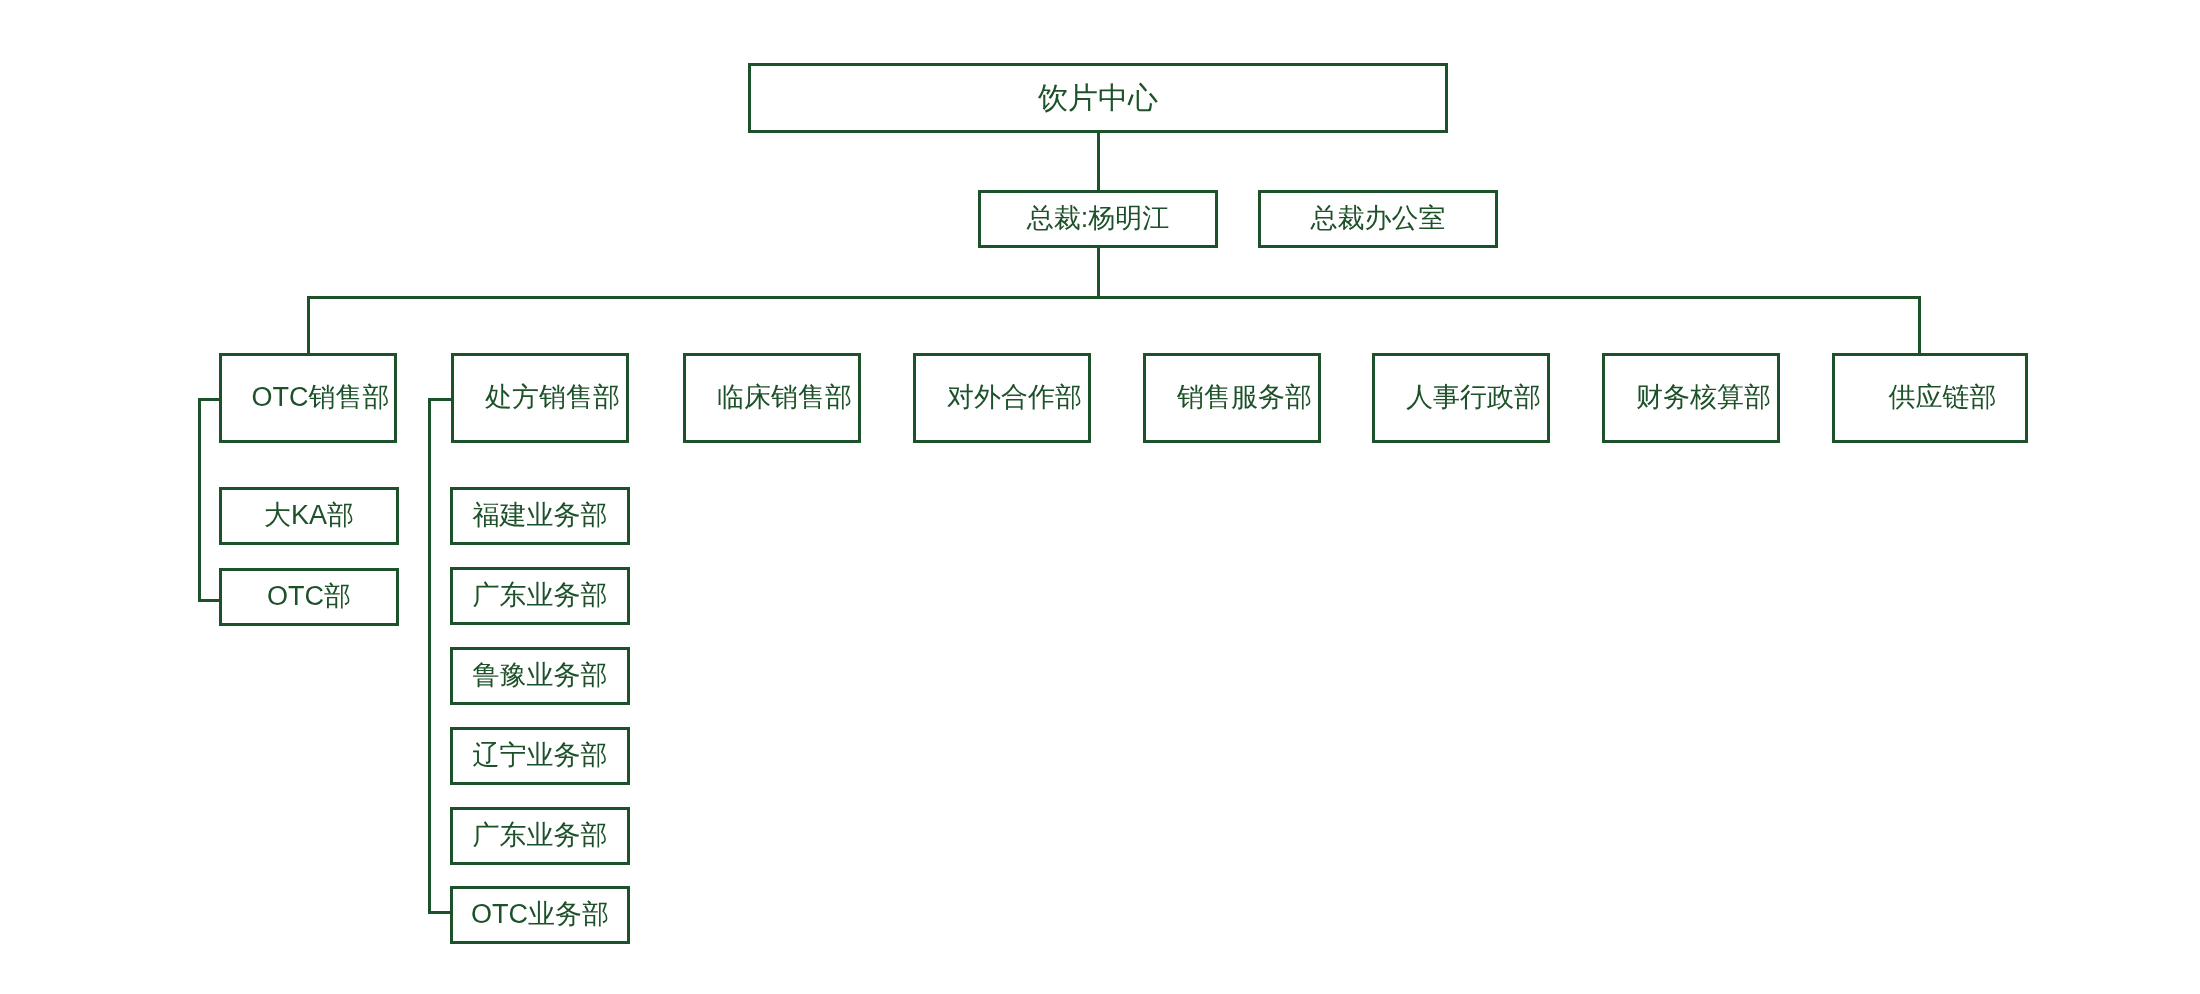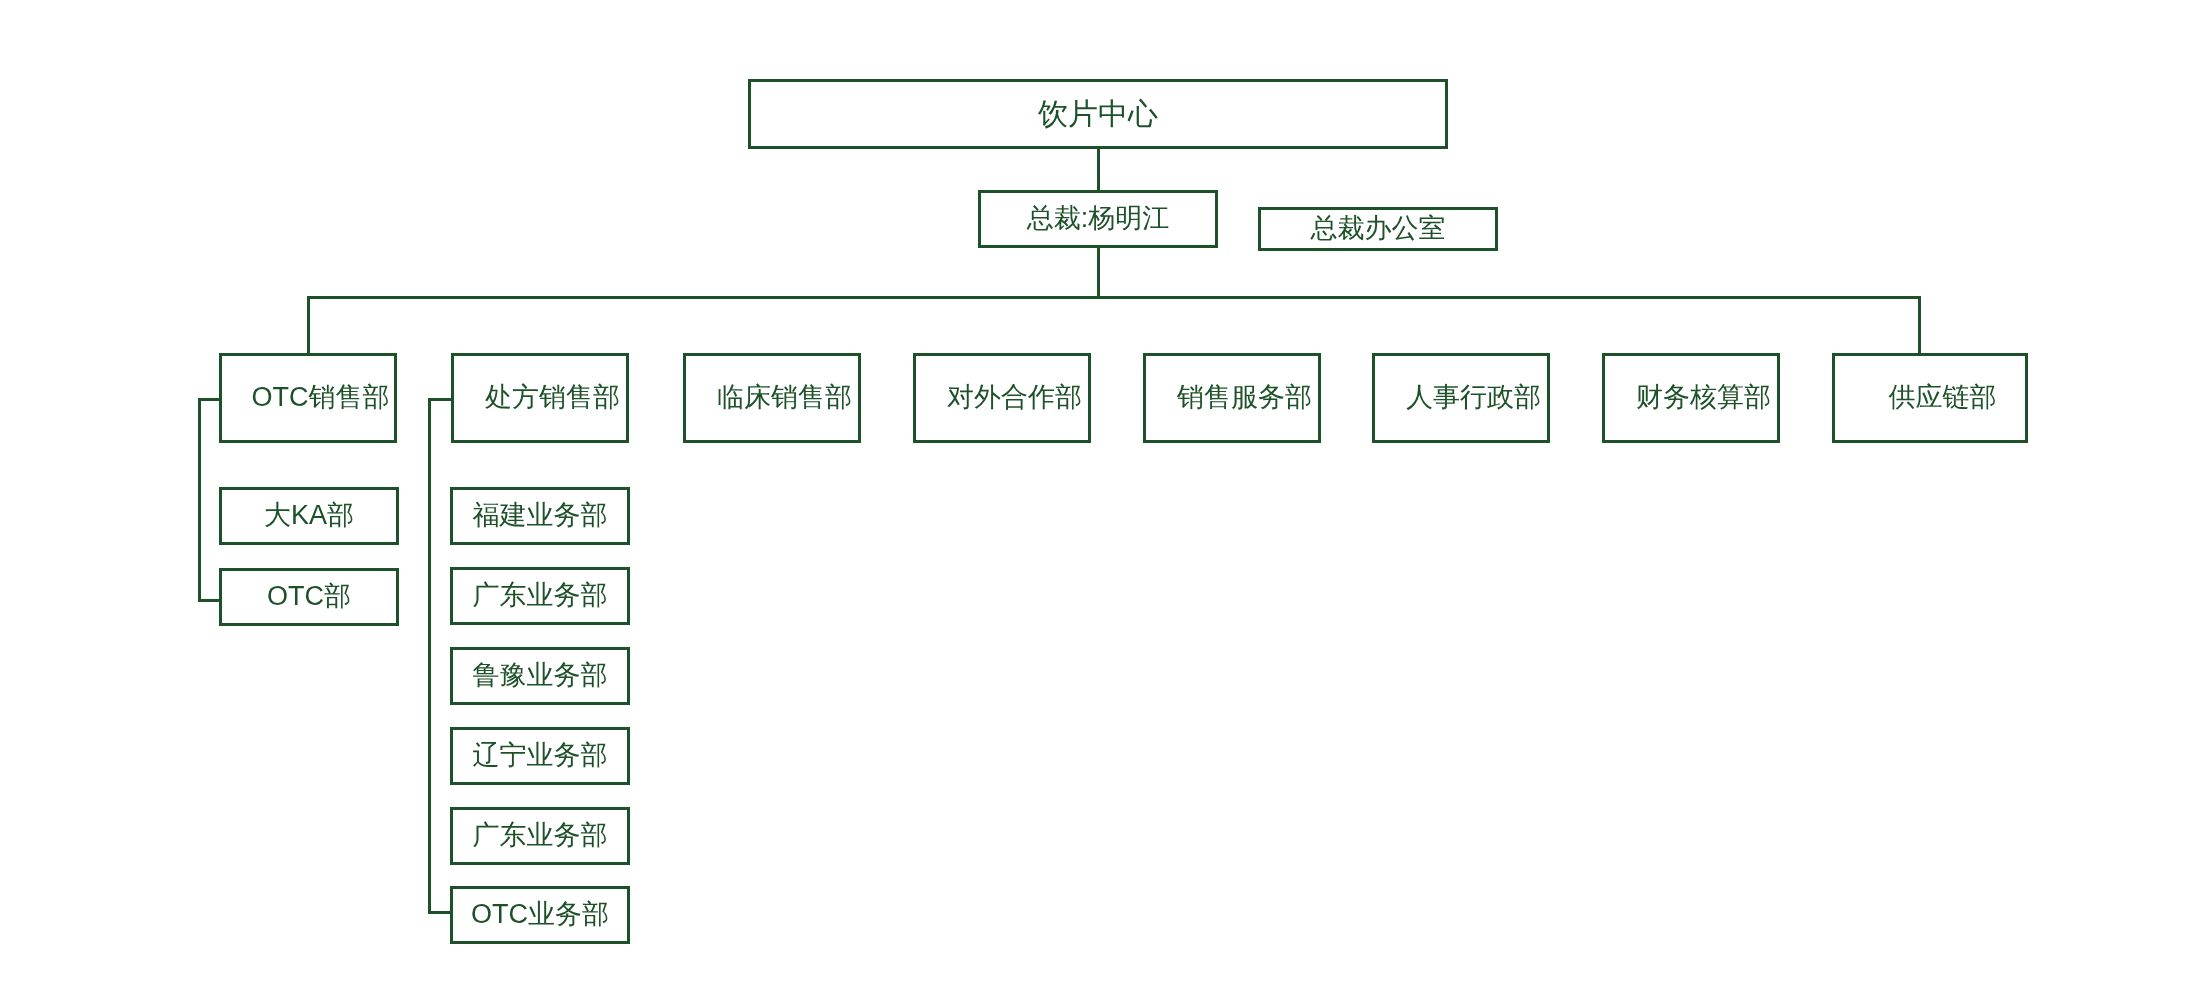--- a/index.html
+++ b/index.html
@@ -63,28 +63,28 @@
   <div class="conn v" style="left:1918px; top:296px; height:57px;"></div>
 
   <div class="conn v" style="left:198px; top:398px; height:204px;"></div>
   <div class="conn h" style="left:198px; top:398px; width:22px;"></div>
   <div class="conn h" style="left:198px; top:599px; width:24px;"></div>
 
   <div class="conn v" style="left:428px; top:398px; height:516px;"></div>
   <div class="conn h" style="left:428px; top:398px; width:24px;"></div>
   <div class="conn h" style="left:428px; top:911px; width:26px;"></div>
 
-  <div class="node root" style="left:748px; top:63px; width:700px; height:70px;margin-top:16px;">
+  <div class="node root" style="left:748px; top:63px; width:700px; height:70px;">
     <span>饮片中心</span>
   </div>
 
   <div class="node exec" style="left:978px; top:190px; width:240px; height:58px;">
     <span>总裁:杨明江</span>
   </div>
-  <div class="node exec" style="left:1258px; top:190px; width:240px; height:44px;margin-top:17px;">
+  <div class="node exec" style="left:1258px; top:190px; width:240px; height:58px;">
     <span>总裁办公室</span>
   </div>
 
   <div class="node dept" style="left:219px; top:353px; width:178px; height:90px;">
     <span>OTC销售部</span>
   </div>
   <div class="node dept" style="left:451px; top:353px; width:178px; height:90px;">
     <span>处方销售部</span>
   </div>
   <div class="node dept" style="left:683px; top:353px; width:178px; height:90px;">

